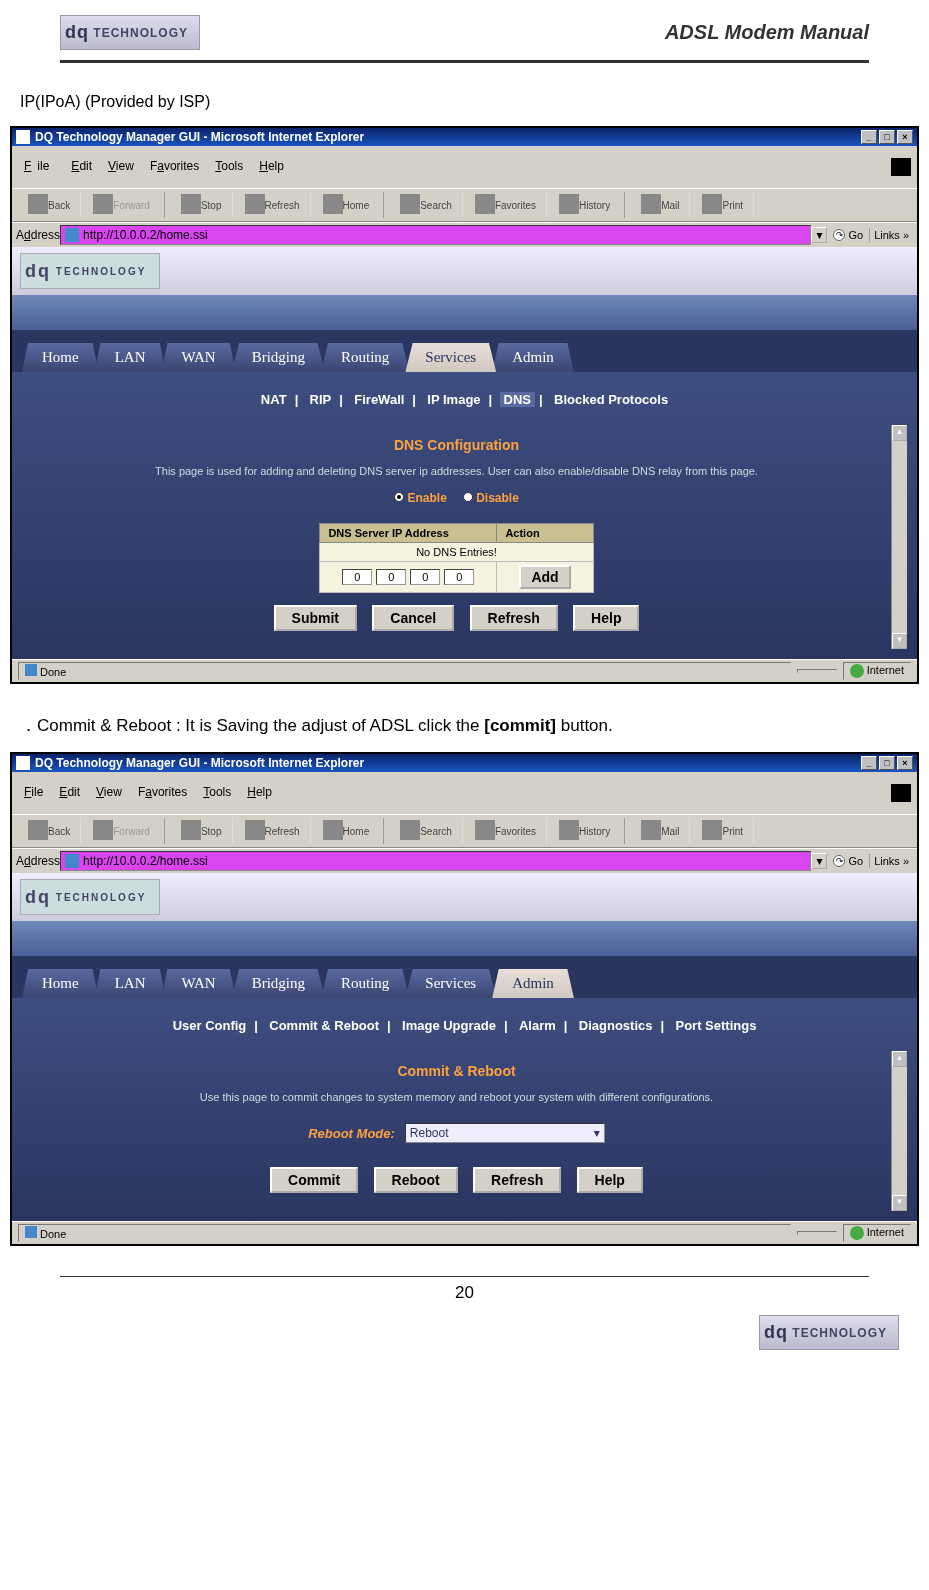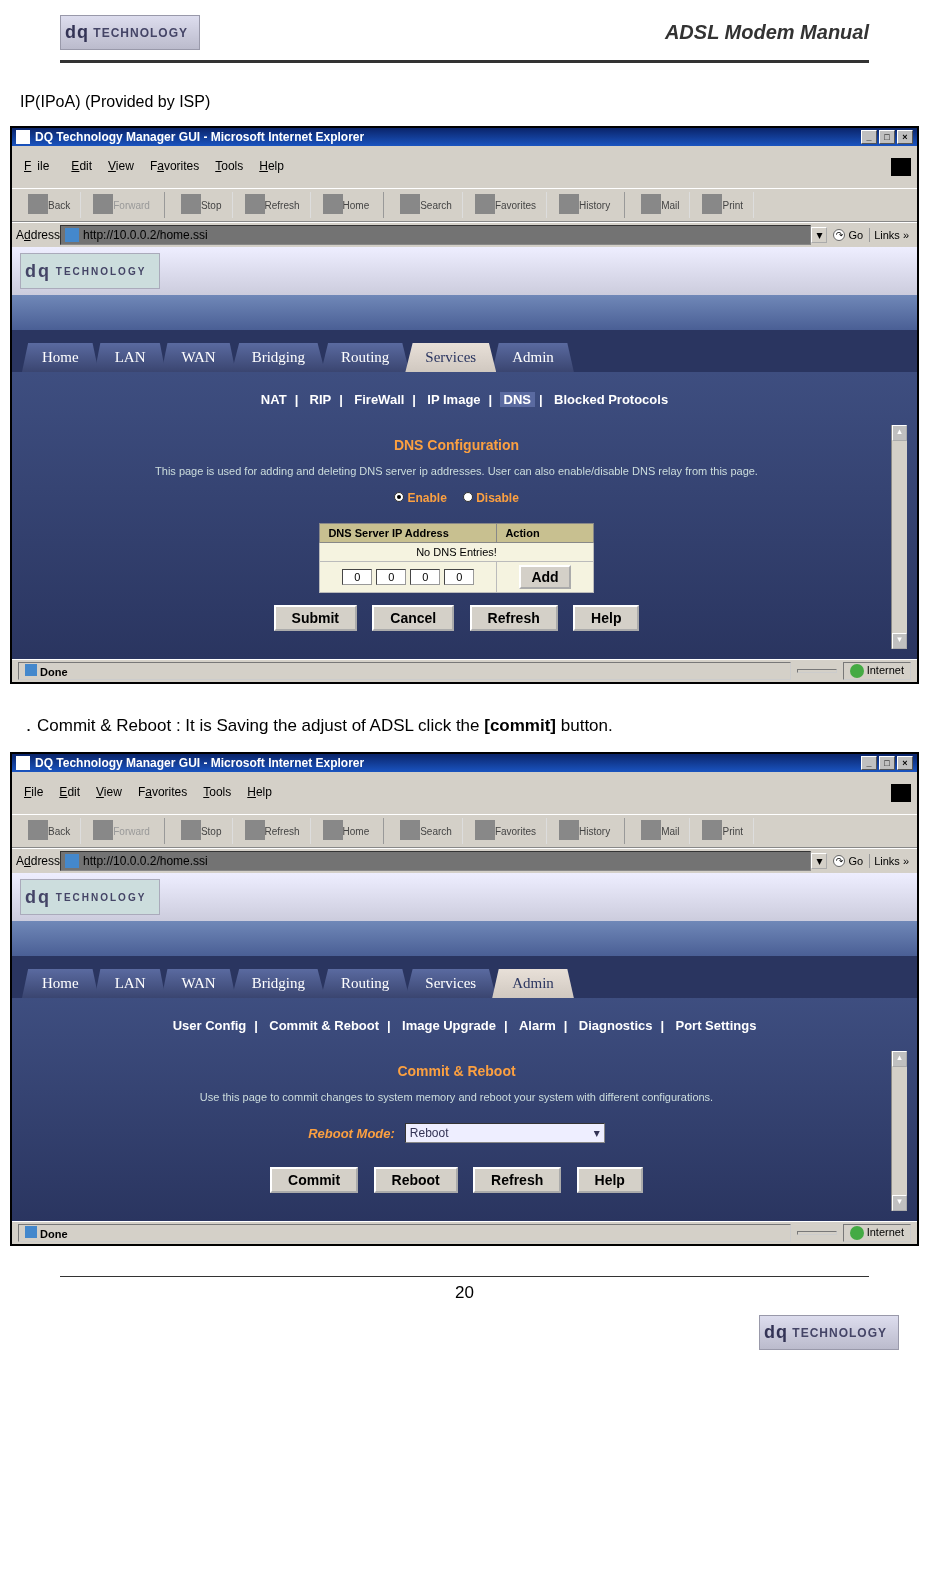--- a/index.html
+++ b/index.html
@@ -22,21 +22,21 @@
 .menubar span { padding: 1px 6px; }
 .menubar u { text-decoration: underline; }
 .msn-icon { margin-left:auto; width:20px; height:18px; background:#000; }
 .toolbar { background: #d4d0c8; border-top: 1px solid #fff; border-bottom: 1px solid #888; padding: 3px 6px; display: flex; gap: 2px; align-items: center; font-size: 10px; }
 .tool-btn { display: flex; flex-direction: row; align-items: center; padding: 2px 10px; border-right: 1px solid #ddd; }
 .tool-btn.sep { border-right: 1px solid #999; margin-right:4px; padding-right:14px; }
 .tool-icon { width: 20px; height: 20px; background: #888; margin-bottom: 2px; }
 .tool-label { color: #444; }
 .tool-label.disabled { color: #999; }
 .addressbar { background: #d4d0c8; padding: 2px 4px; display: flex; align-items: center; font-size: 12px; border-top:1px solid #fff; }
-.addr-input { flex: 1; background: #737373; border: 1px inset #888; padding: 2px 4px; display: flex; align-items: center; gap: 4px; }
+.addr-input { flex: 1; background: #d946ef; border: 1px inset #888; padding: 2px 4px; display: flex; align-items: center; gap: 4px; }
 .addr-input .page-icon { width:14px; height:14px; background:#48c; }
 .go-btn { padding: 1px 6px; font-size: 11px; display:flex; align-items:center; gap:3px; }
 .go-btn .go-arrow{ width:12px; height:12px; border-radius:50%; background:#fff; border:1px solid #666; font-size:9px; text-align:center; }
 .links-btn { padding: 1px 4px; font-size: 11px; border-left:1px solid #999; }
 .content-area { background: #fff; }
 .brand-strip { background: linear-gradient(#eef, #ccd); height: 48px; display:flex; align-items:center; padding-left:8px; }
 .brand-logo { width:140px; height:36px; background:#cdd; border:1px solid #aab; display:flex; align-items:center; padding:2px 4px; color:#446; font-weight:bold; letter-spacing:2px; font-size:10px; }
 .brand-logo .dq { font-size:18px; }
 .blue-spacer { background: linear-gradient(#7088b8, #4a5f95); height: 35px; }
 .tab-strip { background: #2a3560; display: flex; align-items: flex-end; padding: 0 10px; height: 42px; gap: -5px; }
@@ -63,21 +63,21 @@
 .ip-cell { display:flex; gap:4px; }
 .ip-oct { width:30px; border:1px inset #999; background:#fff; padding:1px 2px; font-size:11px; }
 .add-btn, .action-btn { background: #d4d0c8; border: 2px outset #fff; padding: 2px 10px; font-size: 14px; font-weight:bold; color:#000; }
 .action-row { text-align: center; margin-top: 12px; padding-bottom:8px; background:transparent; }
 .action-row .action-btn { margin: 0 6px; padding: 3px 16px; }
 .reboot-row { display:flex; justify-content:center; align-items:center; gap:10px; margin:20px 0 24px; }
 .reboot-label { color:#fca040; font-style:italic; font-weight:bold; font-size:13px;text-align:right; }
 .reboot-select { width:200px; background:#eef; border:1px inset #888; padding:2px 4px; font-size:12px; text-align:left; display:flex; justify-content:space-between; align-items:center; color:#335; }
 .statusbar { background: #d4d0c8; border-top: 1px solid #fff; display: flex; align-items: center; padding: 2px 6px; font-size: 11px; gap:6px; }
 .status-cell { border:1px inset #ccc; padding:1px 6px; flex:0 0 auto; }
-.status-cell.grow { flex:1;font-weight:bold; }
+.status-cell.grow { flex:1; }
 .status-icon { width:14px; height:14px; background:#4a4; border-radius:50%; display:inline-block; vertical-align:middle; margin-right:3px; }
 .page-footer { border-top: 1px solid #333; margin: 30px 60px 0; padding: 6px 0; text-align:center; font-size:17px; }
 .footer-logo-row { display:flex; justify-content:flex-end; padding: 6px 30px; }
 </style>
 </head>
 <body>
 
 <div class="page-header">
   <div class="header-top">
     <div class="logo-small"><span class="dq">dq</span>&nbsp;<span>TECHNOLOGY</span></div>

